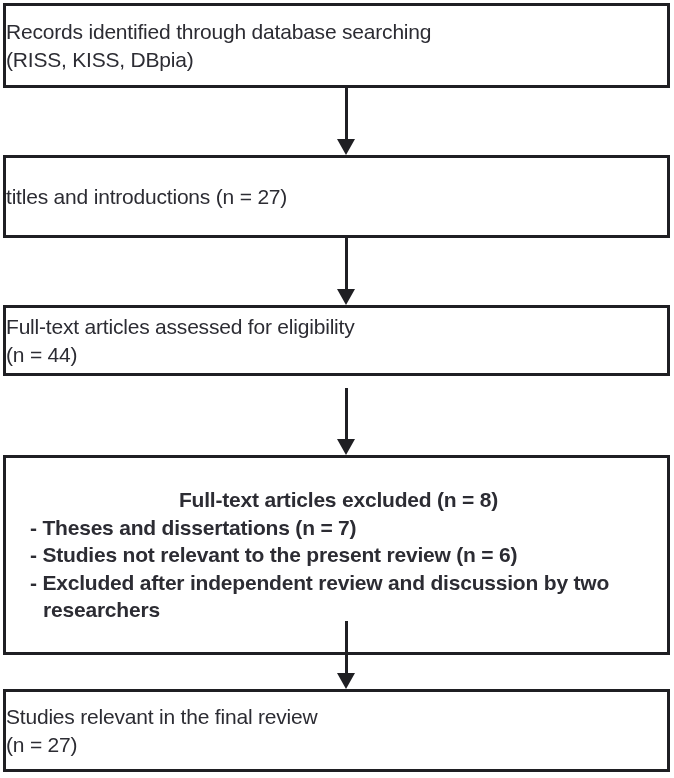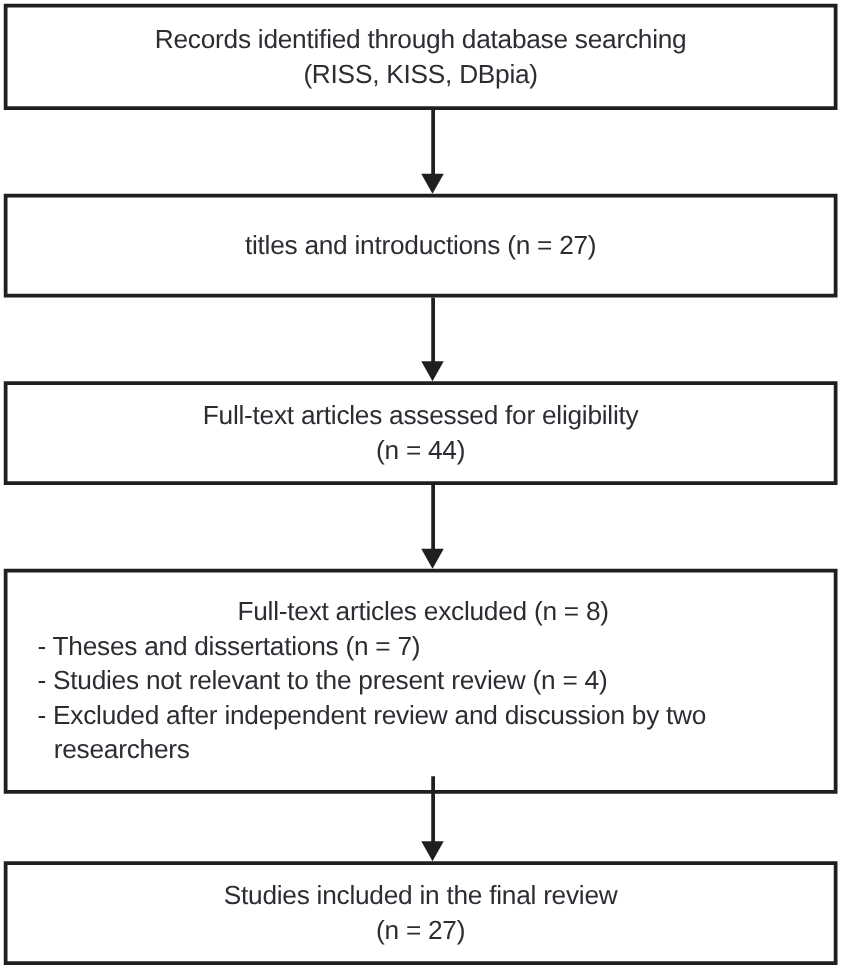--- a/index.html
+++ b/index.html
@@ -21,27 +21,27 @@
   .box {
     position: absolute;
     left: 3px;
     width: 667px;
     box-sizing: border-box;
     border: 3px solid #1f1f23;
     background: #ffffff;
     display: flex;
     flex-direction: column;
     justify-content: center;
-    align-items: center;
+    align-items: flex-start;
     text-align: center;
   }
   .box1 { top: 3px;   height: 85px;  }
   .box2 { top: 155px; height: 83px;  }
-  .box3 { top: 305px; height: 83px;  }
-  .box4 { top: 455px; height: 180px; align-items: stretch; text-align: left; padding: 0 12px 0 16px; }
+  .box3 { top: 305px; height: 71px;  }
+  .box4 { top: 455px; height: 200px; align-items: stretch; text-align: left; padding: 0 12px 0 16px; font-weight: bold; }
   .box5 { top: 689px; height: 83px;  }
   .box4 .heading {
     text-align: center;
   }
   .box4 .bullet {
     padding-left: 21px;   
     text-indent: -13px;
     white-space: pre-line;
   }
   .arrow {
@@ -103,28 +103,28 @@
   </div>
 
   <div class="arrow arrow3">
     <div class="stem"></div>
     <div class="head"></div>
   </div>
 
   <div class="box box4">
     <div class="heading">Full-text articles excluded (n = 8)</div>
     <div class="bullet">- Theses and dissertations (n = 7)</div>
-    <div class="bullet">- Studies not relevant to the present review (n = 4)</div>
+    <div class="bullet">- Studies not relevant to the present review (n = 6)</div>
     <div class="bullet">- Excluded after independent review and discussion by two
 researchers</div>
   </div>
 
   <div class="arrow arrow4">
     <div class="stem"></div>
     <div class="head"></div>
   </div>
 
   <div class="box box5">
-    <div class="line">Studies included in the final review</div>
+    <div class="line">Studies relevant in the final review</div>
     <div class="line">(n = 27)</div>
   </div>
 
 </div>
 
 </body></html>

